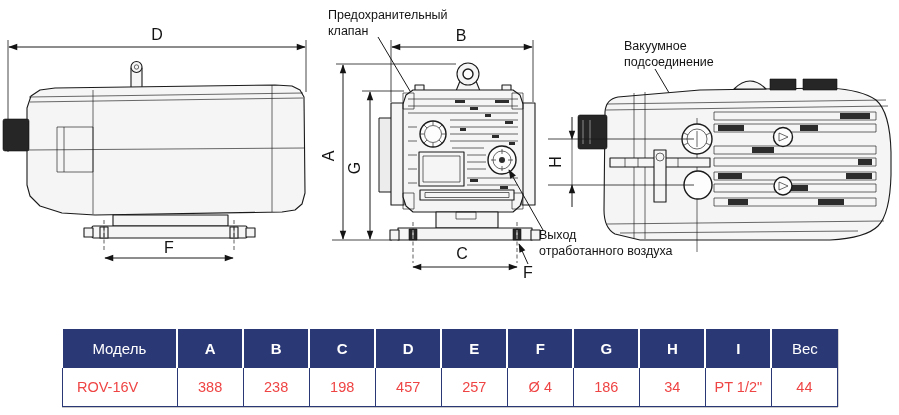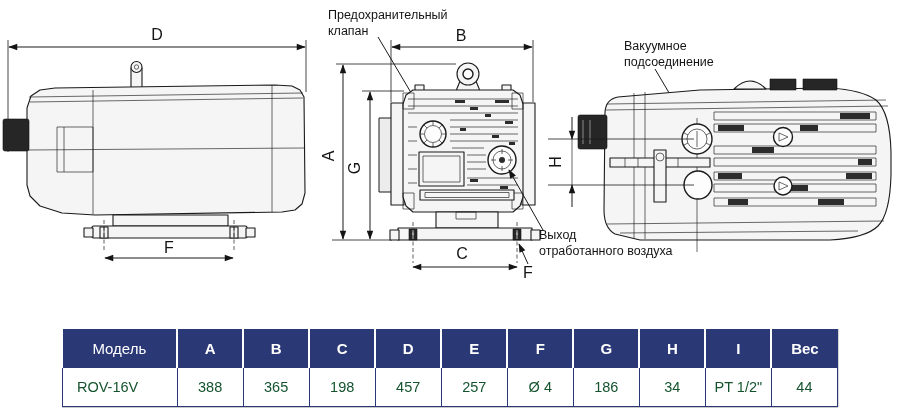--- a/index.html
+++ b/index.html
@@ -16,22 +16,22 @@
   .dim{stroke:#1a1a1a;stroke-width:1;fill:none;}
   .dash{stroke:#1a1a1a;stroke-width:0.7;stroke-dasharray:4 2.5;}
   .finseg{fill:#2c2c2c;stroke:none;}
   .dk{fill:#262626;stroke:#111;stroke-width:0.6;}
 
   .spec{position:absolute;left:62px;top:329px;width:776px;box-shadow:0 1px 0 #c9c9c9,1px 0 0 #d5d5d5;}
   table{border-collapse:collapse;width:100%;table-layout:fixed;}
   th{background:#2B3876;color:#fff;height:37px;font-size:15px;font-weight:bold;border-right:2.5px solid #fff;}
   th.txtcol{font-weight:normal;}
   th:first-child{width:14.4%;}
-  th:last-child{border-right:none;font-weight:bold;}
-  td{background:#fff;color:#14532d;height:36px;font-size:14.5px;text-align:center;border:1.5px solid #2B3876;border-top:none;font-weight:normal;}
+  th:last-child{border-right:none;}
+  td{background:#fff;color:#ef4444;height:36px;font-size:14.5px;text-align:center;border:1.5px solid #2B3876;border-top:none;font-weight:normal;}
   td:first-child{text-align:left;padding-left:14px;}
 </style>
 </head>
 <body>
 
 <div class="stage">
 
 <svg class="drawing" width="899" height="322" viewBox="0 0 899 322">
   <defs>
     <marker id="arr" viewBox="0 0 10 8" refX="9.2" refY="4" markerWidth="9.5" markerHeight="7.6" orient="auto-start-reverse">
@@ -316,21 +316,21 @@
         <th>G</th>
         <th>H</th>
         <th>I</th>
         <th class="txtcol">Вес</th>
       </tr>
     </thead>
     <tbody>
       <tr>
         <td>ROV-16V</td>
         <td>388</td>
-        <td>365</td>
+        <td>238</td>
         <td>198</td>
         <td>457</td>
         <td>257</td>
         <td>Ø 4</td>
         <td>186</td>
         <td>34</td>
         <td>PT 1/2"</td>
         <td>44</td>
       </tr>
     </tbody>

